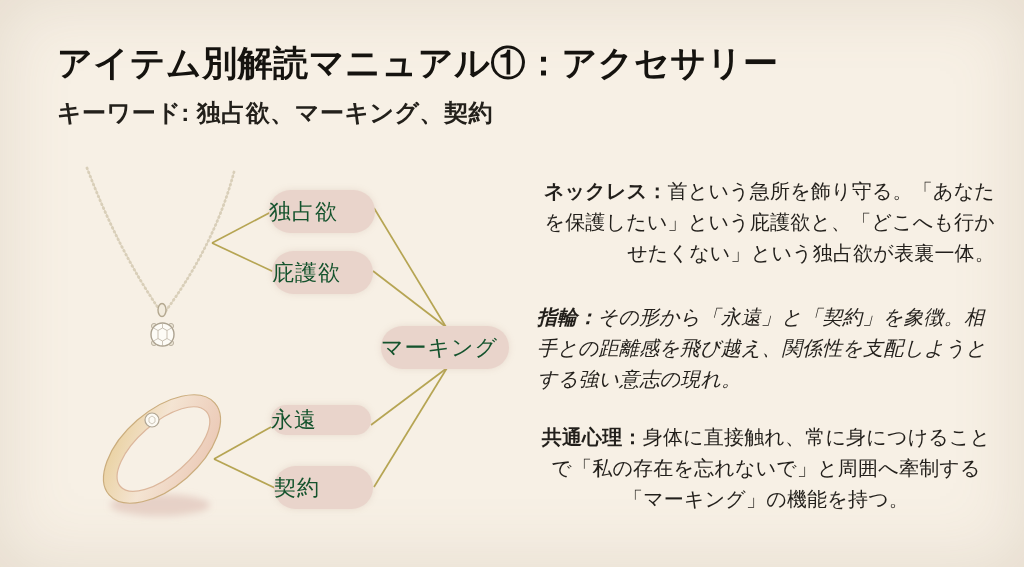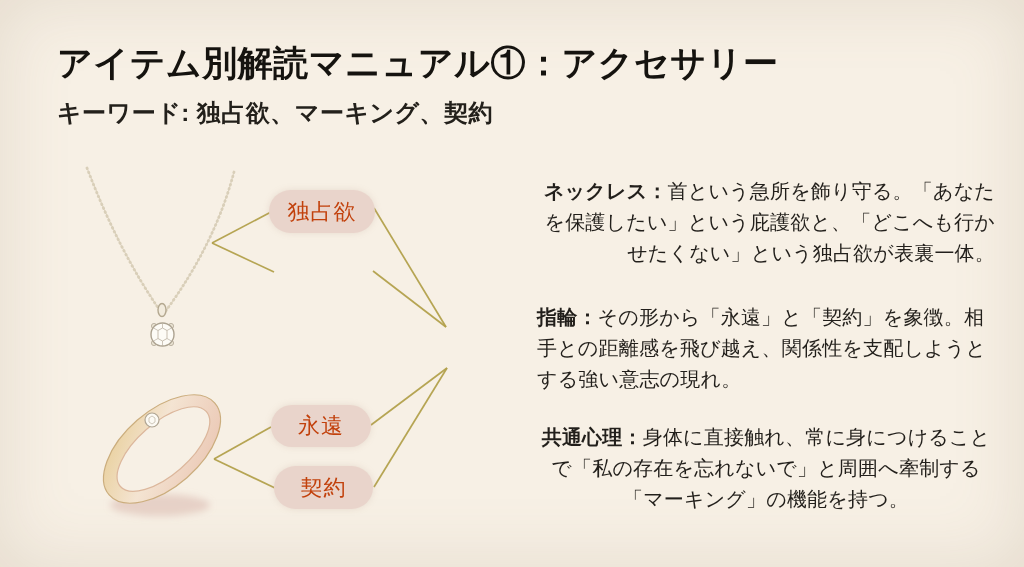--- a/index.html
+++ b/index.html
@@ -28,29 +28,29 @@
     margin-top:11px;font-size:24px;font-weight:700;letter-spacing:0.5px;color:#23201b;
   }
   
   .fig{position:absolute;left:0;top:0;width:1024px;height:567px;}
   .conn{stroke:var(--line);stroke-width:1.7;fill:none;opacity:.95;}
   .chain-dots{stroke:#d9cfb9;stroke-width:2.8;stroke-dasharray:.7 3.6;stroke-linecap:round;fill:none;}
   .chain-core{stroke:#c9bda3;stroke-width:.9;fill:none;opacity:.65;}
   
   .bubble{
     position:absolute;background:var(--bubble);border-radius:22px;
-    display:flex;align-items:center;justify-content:center;
-    font-size:22px;font-weight:500;color:#c2410c;letter-spacing:1px;
+    display:flex;align-items:center;
+    font-size:22px;font-weight:500;color:#14532d;letter-spacing:1px;
     box-shadow:0 0 6px rgba(190,160,145,0.25);
   }
   
   .panel{position:absolute;left:537px;top:0;width:458px;color:#221f1b;}
   .panel p{position:absolute;left:0;width:458px;font-size:20px;line-height:31px;letter-spacing:0.2px;}
   .panel p .lead{font-weight:700;}
-  .p1{top:176px;text-align:right;} .p2{top:302px;} .p3{top:422px;text-align:center;}
+  .p1{top:176px;text-align:right;} .p2{top:302px;font-style:italic;} .p3{top:422px;text-align:center;}
 </style>
 </head>
 <body>
 
 <div class="canvas">
 
   <div class="header">
     <div class="title">アイテム別解読マニュアル①：アクセサリー</div>
     <div class="subtitle">キーワード: 独占欲、マーキング、契約</div>
   </div>
@@ -109,21 +109,27 @@
       <g>
         <circle cx="152" cy="420" r="7" fill="#fcfaf4" stroke="#aFa593" stroke-width="1.2"></circle>
         <polygon points="152,416 155,418 155,422 152,424 149,422 149,418" fill="none" stroke="#bcb2a2" stroke-width=".7"></polygon>
       </g>
     </g>
   </svg>
 
   <div class="bubble" style="left:269px;top:190px;width:106px;height:43px;">
     <span>独占欲</span>
   </div>
-  <div class="bubble" style="left:271px;top:405px;width:100px;height:42px;">
+  <div class="bubble" style="left:272px;top:251px;width:101px;height:43px;">
+    <span>庇護欲</span>
+  </div>
+  <div class="bubble" style="left:381px;top:326px;width:128px;height:43px;">
+    <span>マーキング</span>
+  </div>
+  <div class="bubble" style="left:271px;top:405px;width:100px;height:30px;">
     <span>永遠</span>
   </div>
   <div class="bubble" style="left:274px;top:466px;width:99px;height:43px;">
     <span>契約</span>
   </div>
 
   <div class="panel">
     <p class="p1"><span class="lead">ネックレス：</span><span>首という急所を飾り守る。「あなたを保護したい」という庇護欲と、「どこへも行かせたくない」という独占欲が表裏一体。</span></p>
     <p class="p2"><span class="lead">指輪：</span><span>その形から「永遠」と「契約」を象徴。相手との距離感を飛び越え、関係性を支配しようとする強い意志の現れ。</span></p>
     <p class="p3"><span class="lead">共通心理：</span><span>身体に直接触れ、常に身につけることで「私の存在を忘れないで」と周囲へ牽制する「マーキング」の機能を持つ。</span></p>

